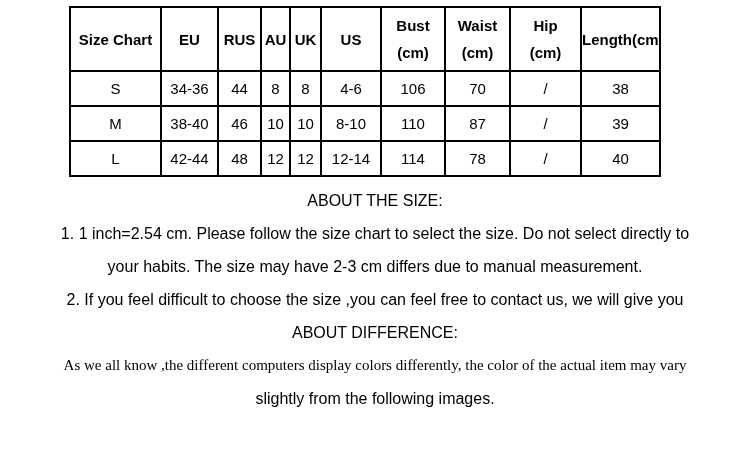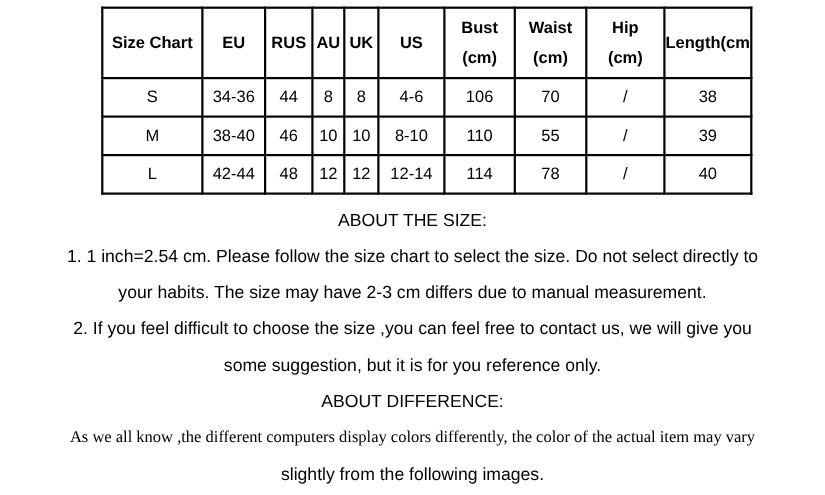--- a/index.html
+++ b/index.html
@@ -7,21 +7,21 @@
     position: relative;
     width: 750px;
     height: 450px;
     background: #ffffff;
     color: #000000;
     font-family: "Liberation Sans", sans-serif;
     overflow: hidden;
   }
   table.size-table {
     position: absolute;
-    left: 92px;
+    left: 69px;
     top: 6px;
     width: 590px;
     border-collapse: collapse;
     table-layout: fixed;
     padding-left: 35px;
   }
   .size-table th, .size-table td {
     border: 2px solid #000000;
     padding: 0;
     text-align: center;
@@ -104,21 +104,21 @@
         <td>38</td>
       </tr>
       <tr>
         <td>M</td>
         <td>38-40</td>
         <td>46</td>
         <td>10</td>
         <td>10</td>
         <td>8-10</td>
         <td>110</td>
-        <td>55</td>
+        <td>87</td>
         <td>/</td>
         <td>39</td>
       </tr>
       <tr>
         <td>L</td>
         <td>42-44</td>
         <td>48</td>
         <td>12</td>
         <td>12</td>
         <td>12-14</td>
@@ -128,19 +128,18 @@
         <td>40</td>
       </tr>
     </tbody>
   </table>
 
   <div class="text-block">
     <div class="text-line">ABOUT THE SIZE:</div>
     <div class="text-line">1. 1 inch=2.54 cm. Please follow the size chart to select the size. Do not select directly to</div>
     <div class="text-line">your habits. The size may have 2-3 cm differs due to manual measurement.</div>
     <div class="text-line">2. If you feel difficult to choose the size ,you can feel free to contact us, we will give you</div>
-    <div class="text-line">some suggestion, but it is for you reference only.</div>
     <div class="text-line">ABOUT DIFFERENCE:</div>
     <div class="text-line long">As we all know ,the different computers display colors differently, the color of the actual item may vary</div>
     <div class="text-line">slightly from the following images.</div>
   </div>
 
 </div>
 
 </body></html>

